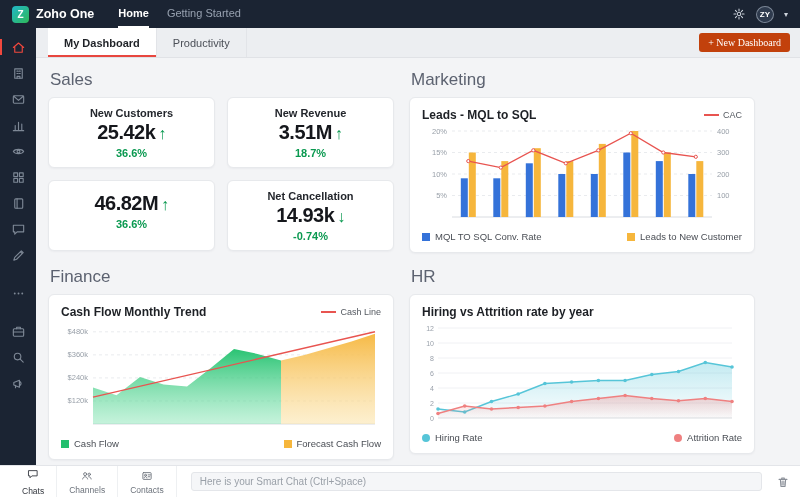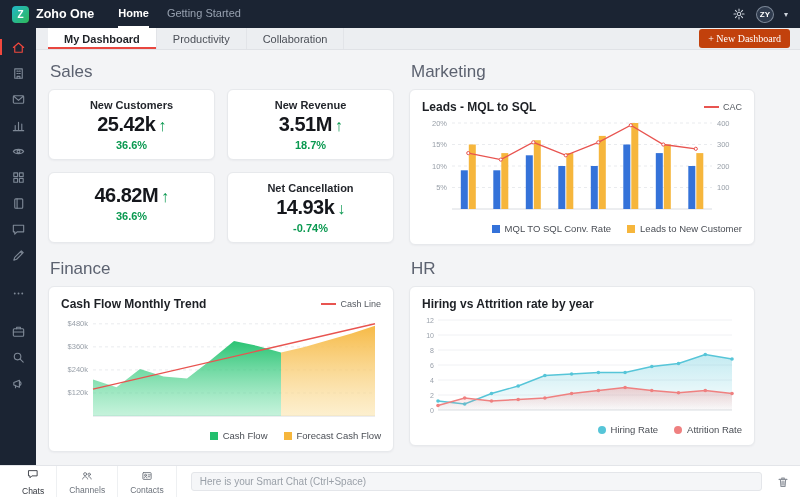--- a/index.html
+++ b/index.html
@@ -21,42 +21,42 @@
 
   
   .sidebar{grid-row:2;grid-column:1;background:#1b2433;display:flex;flex-direction:column;align-items:center;padding-top:6px;overflow:hidden;}
   .side-icon{width:36px;height:26px;display:flex;align-items:center;justify-content:center;color:#7e8896;position:relative;cursor:pointer;flex:0 0 auto;}
   .side-icon.active{color:#f0483e;}
   .side-icon.active::before{content:"";position:absolute;left:0;top:5px;bottom:5px;width:2px;background:#f0483e;}
   .side-icon.dots-gap{margin:12px 0;}
 
   
   main{grid-row:2;grid-column:2;display:flex;flex-direction:column;overflow:hidden;background:#f3f4f6;}
-  .tabbar{height:22px;background:#eceef1;display:flex;align-items:stretch;border-bottom:1px solid #e0e2e6;padding-left:12px;flex:0 0 auto;}
+  .tabbar{height:30px;background:#eceef1;display:flex;align-items:stretch;border-bottom:1px solid #e0e2e6;padding-left:12px;flex:0 0 auto;}
   .dash-tab{padding:0 16px;display:flex;align-items:center;font-size:11px;color:#4b4f57;border-right:1px solid #e2e4e8;cursor:pointer;position:relative;}
   .dash-tab.active{background:#fff;font-weight:bold;color:#1f2227;}
   .dash-tab.active::after{content:"";position:absolute;left:0;right:0;bottom:0;height:2px;background:#e8473f;}
   .new-dash{margin:auto 10px auto auto;background:#c2410c;color:#fff;border:none;border-radius:3px;font-size:10px;padding:4px 9px;cursor:pointer;font-family:Liberation Serif, serif;}
 
   .content{flex:1;display:grid;grid-template-columns:1fr 1fr;gap:12px 15px;padding:10px 45px 8px 12px;overflow:hidden;align-content:start;}
   .sec-title{font-size:17px;color:#5c6270;margin:2px 0 7px 2px;}
 
   .kpi-grid{display:grid;grid-template-columns:1fr 1fr;gap:12px;}
   .kpi-card{background:#fff;border:1px solid #e7e9ec;border-radius:6px;padding:9px 6px 8px;text-align:center;box-shadow:0 1px 2px rgba(20,30,50,.04);}
   .kpi-label{font-size:11px;font-weight:bold;color:#23262c;}
   .kpi-value{font-size:20px;font-weight:bold;color:#15171c;margin-top:2px;letter-spacing:-.5px;line-height:23px;}
   .kpi-value .arr{font-size:16px;margin-left:3px;color:#0a9950;}
   .kpi-delta{font-size:11px;font-weight:bold;color:#0a9950;margin-top:2px;}
 
   .card{background:#fff;border:1px solid #e7e9ec;border-radius:6px;padding:10px 12px;box-shadow:0 1px 2px rgba(20,30,50,.04);}
   .card-head{display:flex;justify-content:space-between;align-items:center;margin-bottom:3px;}
   .card-title{font-size:12px;font-weight:bold;color:#1d2025;}
   .mini-legend{display:flex;align-items:center;gap:4px;font-size:9px;color:#555a61;}
   .mini-legend .seg{width:15px;height:2px;background:#e85450;display:inline-block;}
-  .legend{display:flex;justify-content:flex-end;gap:16px;margin-top:2px;}
+  .legend{display:flex;justify-content:space-between;gap:16px;margin-top:2px;}
   .legend-item{display:flex;align-items:center;gap:5px;font-size:9.5px;color:#4a4e55;cursor:pointer;}
   .swatch{width:8px;height:8px;display:inline-block;}
   .swatch.dot{border-radius:50%;}
 
   
   .chatbar{grid-column:1/3;background:#fff;border-top:1px solid #e3e5e9;display:flex;align-items:center;padding:0 10px;}
   .chat-tab{display:flex;flex-direction:column;align-items:center;justify-content:center;font-size:8.5px;color:#6d737c;padding:2px 12px 1px;border-right:1px solid #eef0f2;gap:1px;cursor:pointer;}
   .chat-tab.active{color:#34383f;justify-content:space-between;}
   .chat-input{flex:1;margin:0 14px;height:19px;background:#f5f6f8;border:1px solid #e4e6ea;border-radius:3px;font-size:10px;padding:0 8px;color:#3c3f45;font-family:inherit;}
   .chat-input::placeholder{color:#9aa0a8;}
@@ -165,21 +165,20 @@
           <path d="M3 7v2.5l6 2.5V4.5L3 7zM9.5 6c1.6.6 1.6 3.4 0 4M4.8 9.8V12.5"></path>
         </svg>
       </div>
     </aside>
 
   <main>
     <div class="tabbar">
       <div id="dashTabs" style="display:flex;align-items:stretch;">
           <div class="dash-tab active">My Dashboard</div>
           <div class="dash-tab">Productivity</div>
-          <div class="dash-tab">Collaboration</div>
         </div>
       <button class="new-dash">+ New Dashboard</button>
     </div>
 
     <div class="content">
 
       <section>
         <div class="sec-title">Sales</div>
         <div class="kpi-grid" id="kpiGrid">
             <div class="kpi-card">

